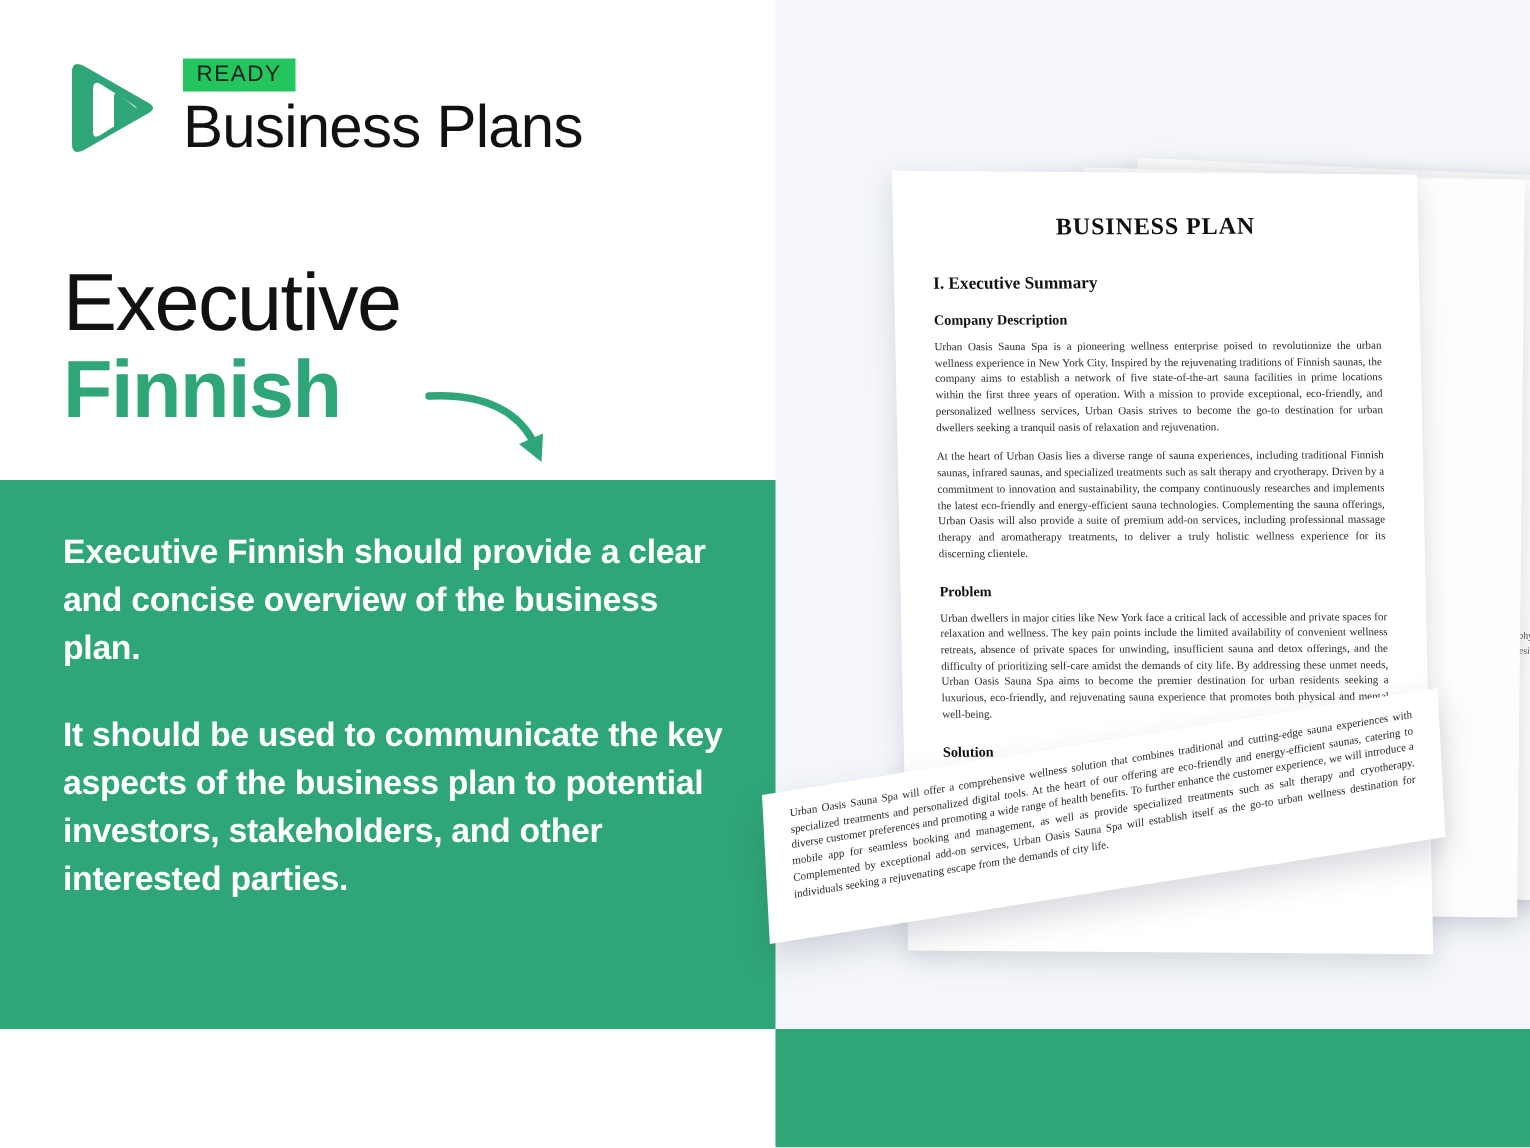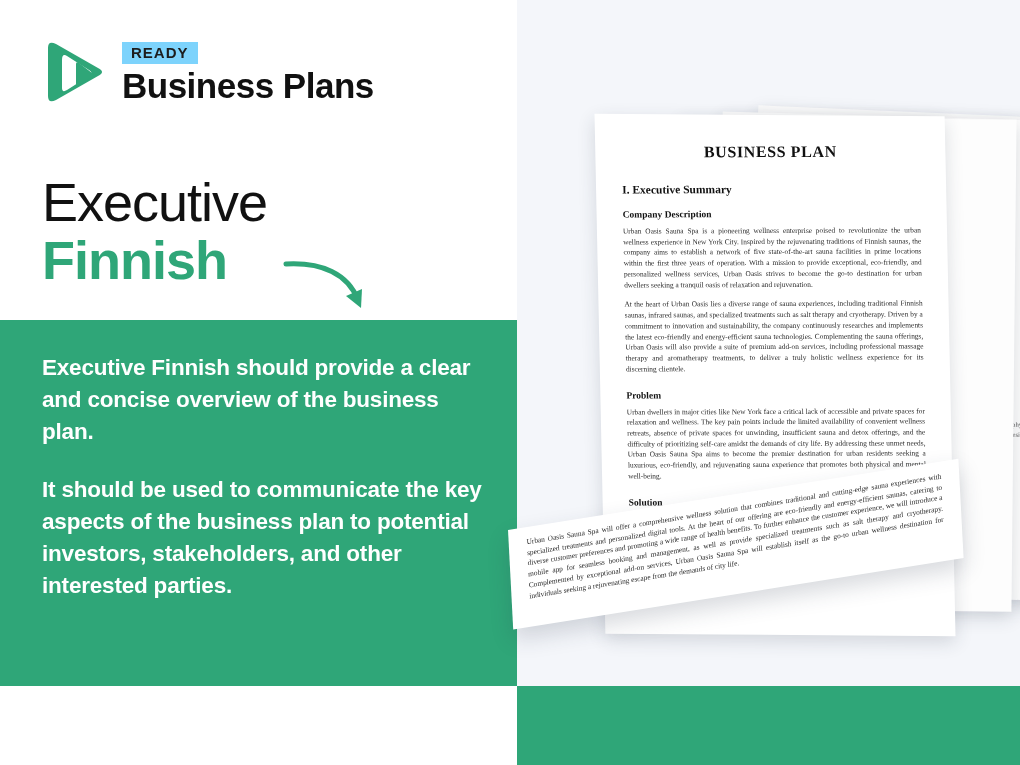--- a/index.html
+++ b/index.html
@@ -60,32 +60,32 @@
     width: 66px;
     height: 68px;
     position: relative;
   }
   .logo-text {
     display: flex;
     flex-direction: column;
     gap: 4px;
   }
   .ready-badge {
-    background: #7dd3fc;
+    background: #22c55e;
     color: #1d1d1d;
     font-size: 15px;
-    font-weight: bold;
+    font-weight: normal;
     letter-spacing: 1px;
     padding: 3px 9px 4px 9px;
     align-self: flex-start;
     line-height: 1;
   }
   .brand-name {
-    font-size: 35px;
-    font-weight: bold;
+    font-size: 40px;
+    font-weight: normal;
     color: #111111;
     letter-spacing: -0.5px;
     line-height: 1;
   }
 
   
   .headline {
     position: absolute;
     left: 42px;
     top: 175px;

